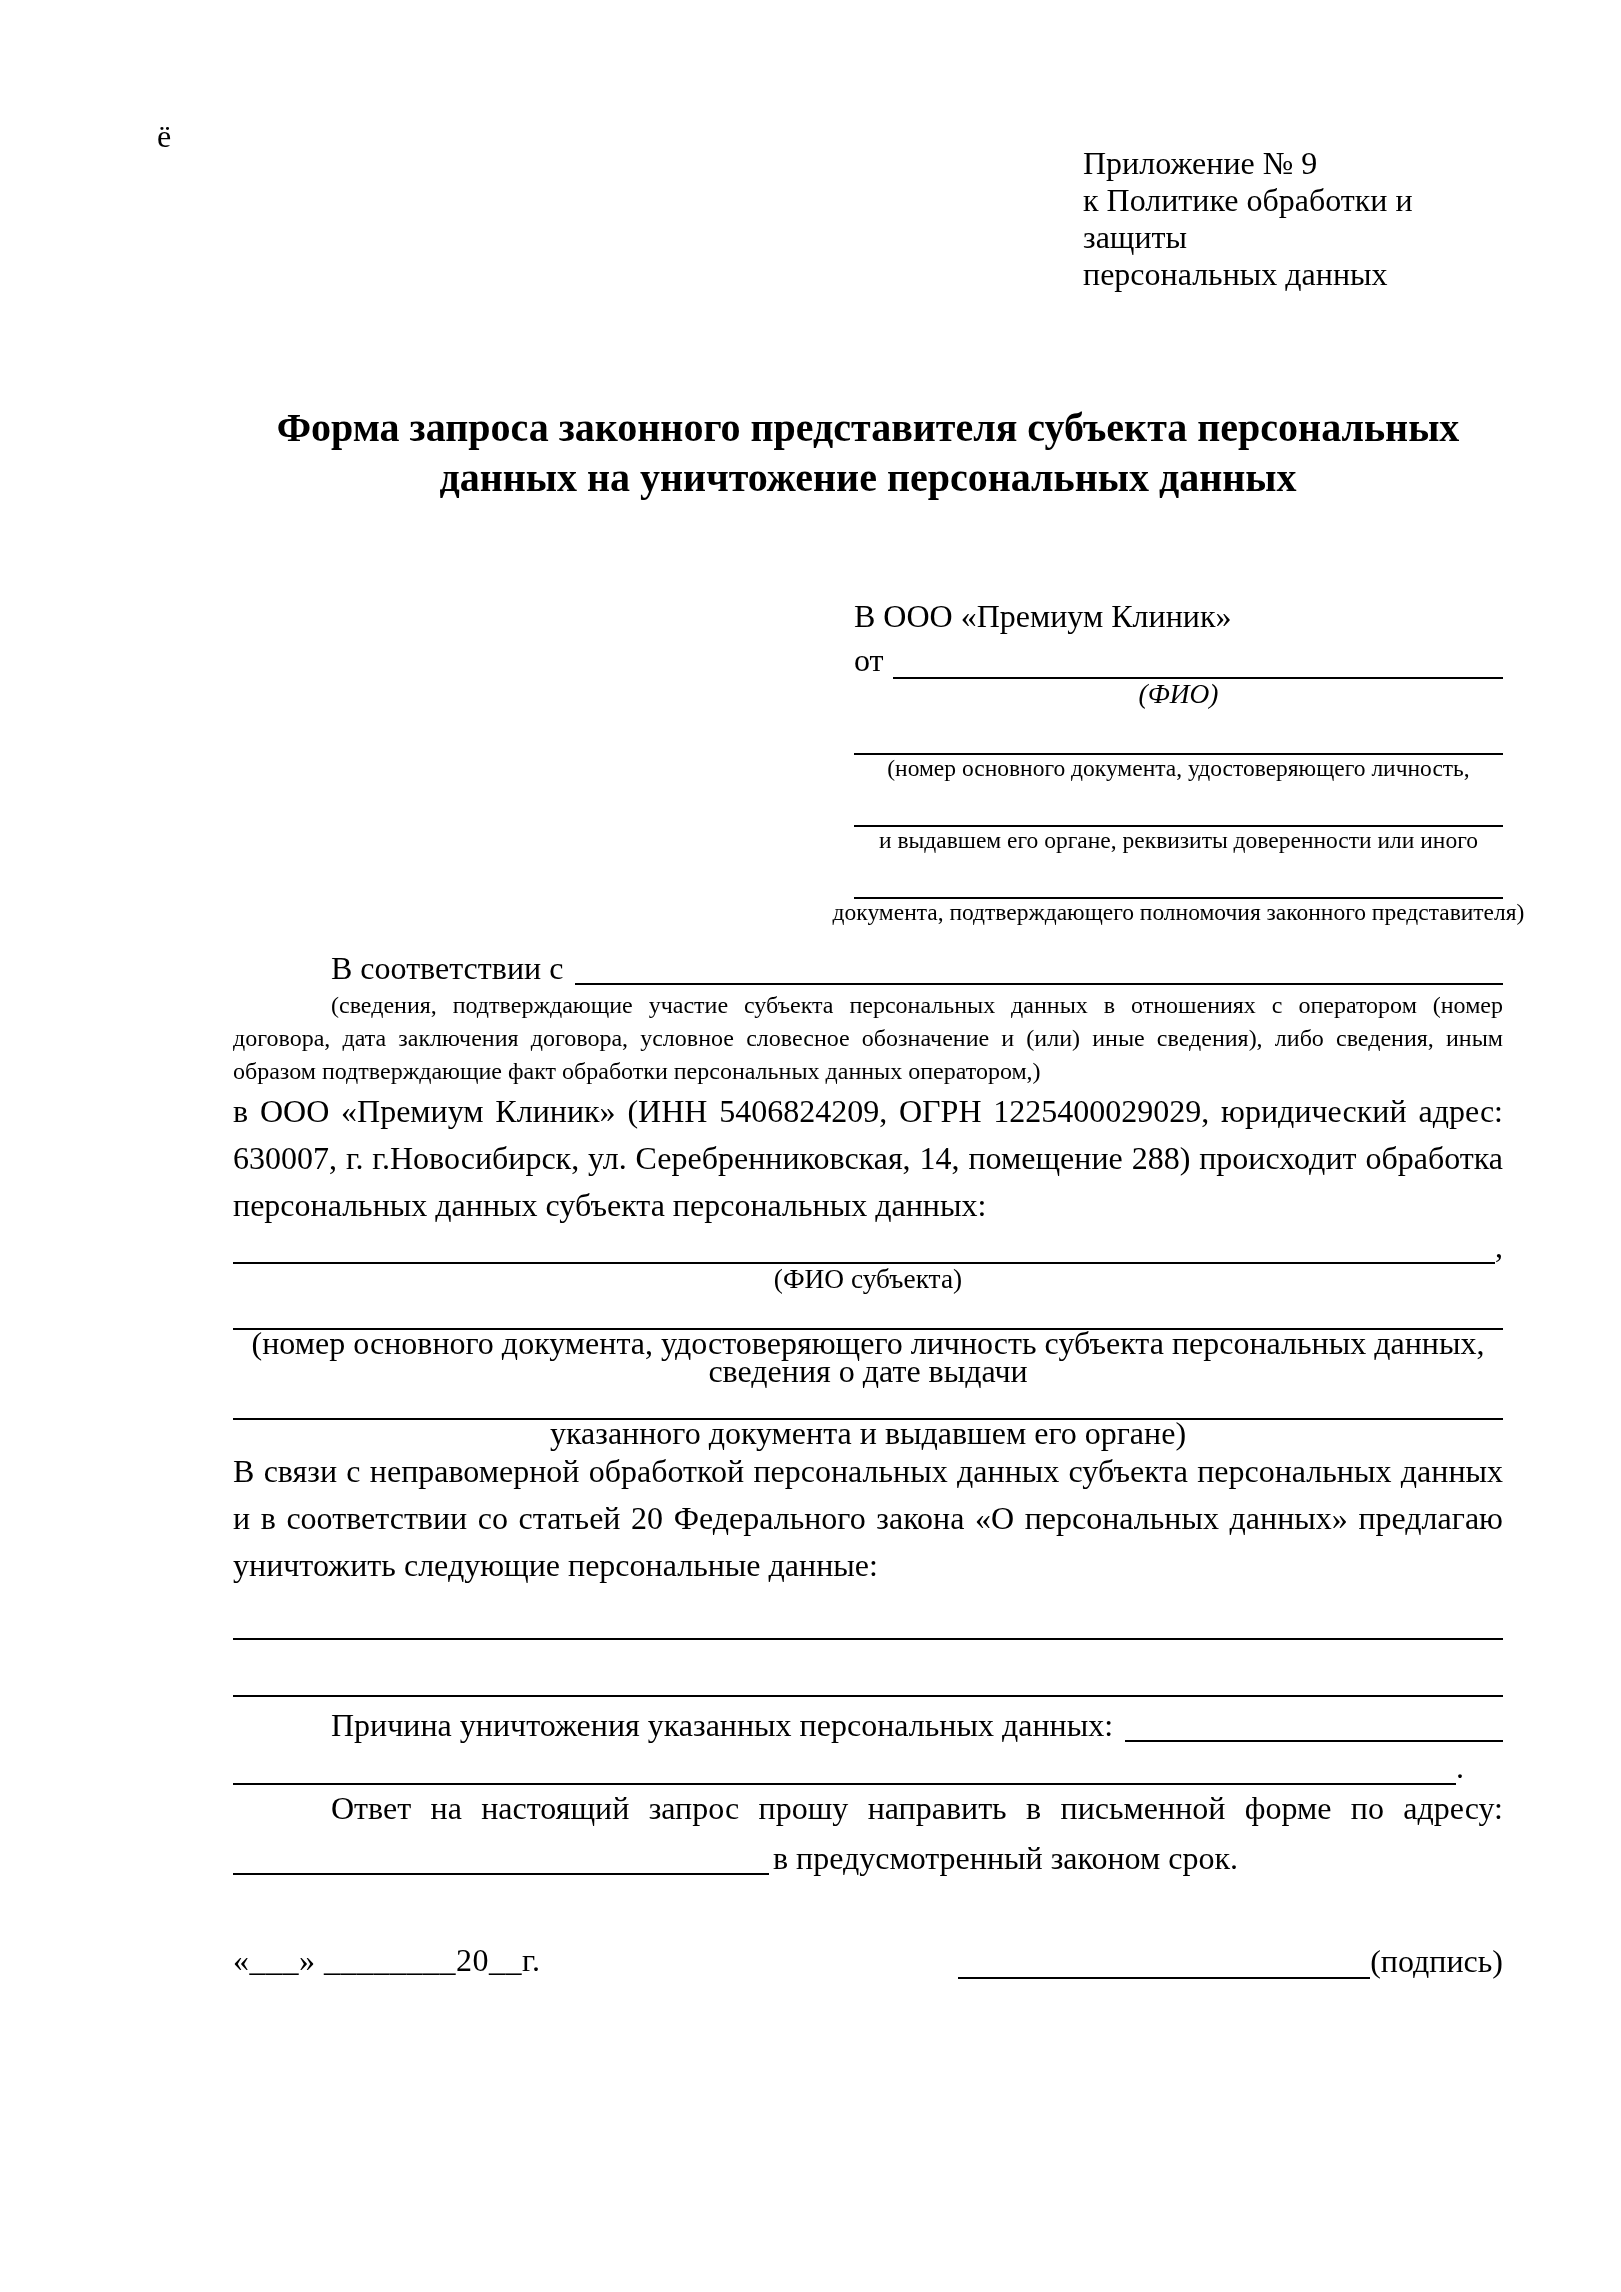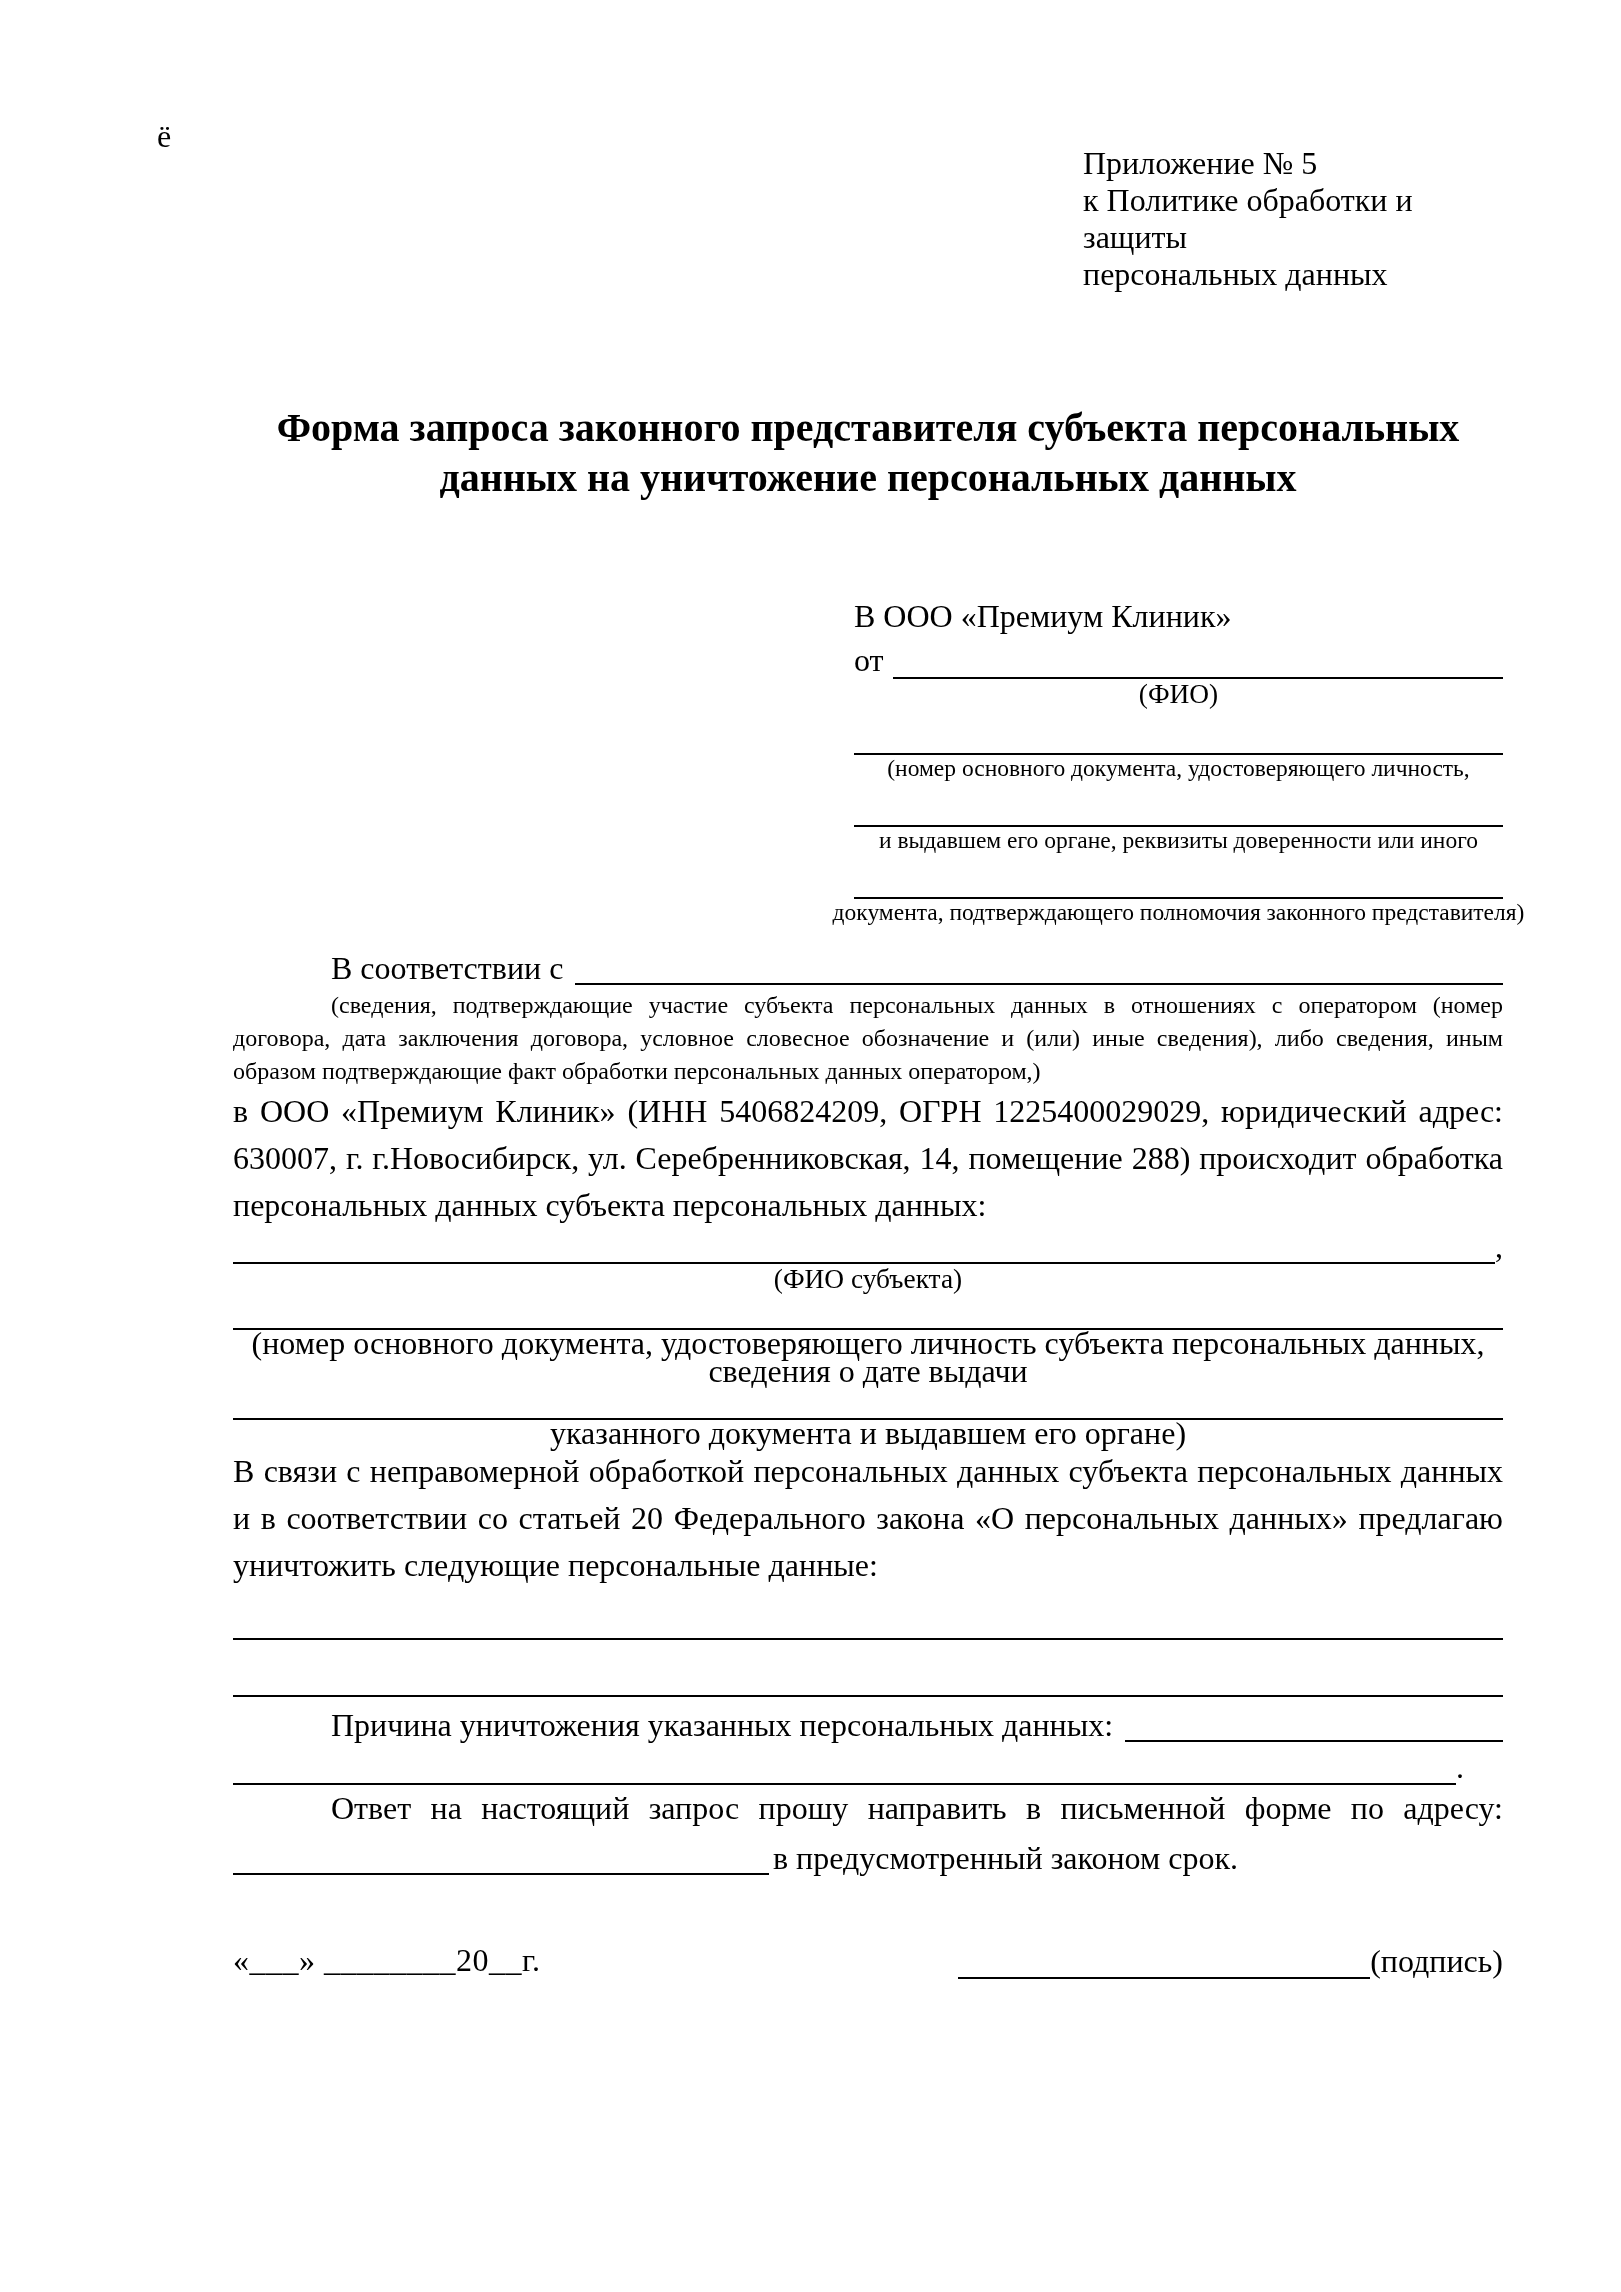--- a/index.html
+++ b/index.html
@@ -22,21 +22,21 @@
     font-size:40px;font-weight:bold;
     text-align:center;line-height:1.25;
   }
   .fill{border-bottom:2.9px solid #000000;}
   
   .addr-block{margin-top:94px;margin-left:621px;width:649px;}
   .addr-to{line-height:39px;}
   .from-row{display:flex;align-items:flex-end;height:43px;}
   .from-row .from-label{white-space:nowrap;}
   .from-row .fill{flex:1;margin-left:9.8px;}
-  .fio-cap{font-size:27.4px;text-align:center;line-height:31px;}
+  .fio-cap{font-size:27.4px;text-align:center;line-height:31px;font-style:italic;}
   .pair{margin-top:7.8px;}
   .pair-line{height:35px;}
   .addr-cap{
     font-size:23.5px;line-height:27.4px;text-align:center;
     white-space:nowrap;margin-left:-108px;margin-right:-108px;
   }
   
   .accordance-row{display:flex;align-items:flex-end;margin-top:15.7px;height:45px;}
   .accordance-row .lead{white-space:nowrap;padding-left:98px;}
   .accordance-row .fill{flex:1;margin-left:11.8px;margin-bottom:2px;}
@@ -71,21 +71,21 @@
   .date-field{white-space:nowrap;letter-spacing:0.5px;}
 </style>
 </head>
 <body>
 
 <div class="page">
 
   <div class="stray">ё</div>
 
   <div class="header-block">
-    <div>Приложение № 5</div>
+    <div>Приложение № 9</div>
     <div>к Политике обработки и защиты</div>
     <div>персональных данных</div>
   </div>
 
   <div class="title">Форма запроса законного представителя субъекта персональных данных на уничтожение персональных данных</div>
 
   <div class="addr-block">
     <div class="addr-to">В ООО «Премиум Клиник»</div>
     <div class="from-row">
       <span class="from-label">от</span>

